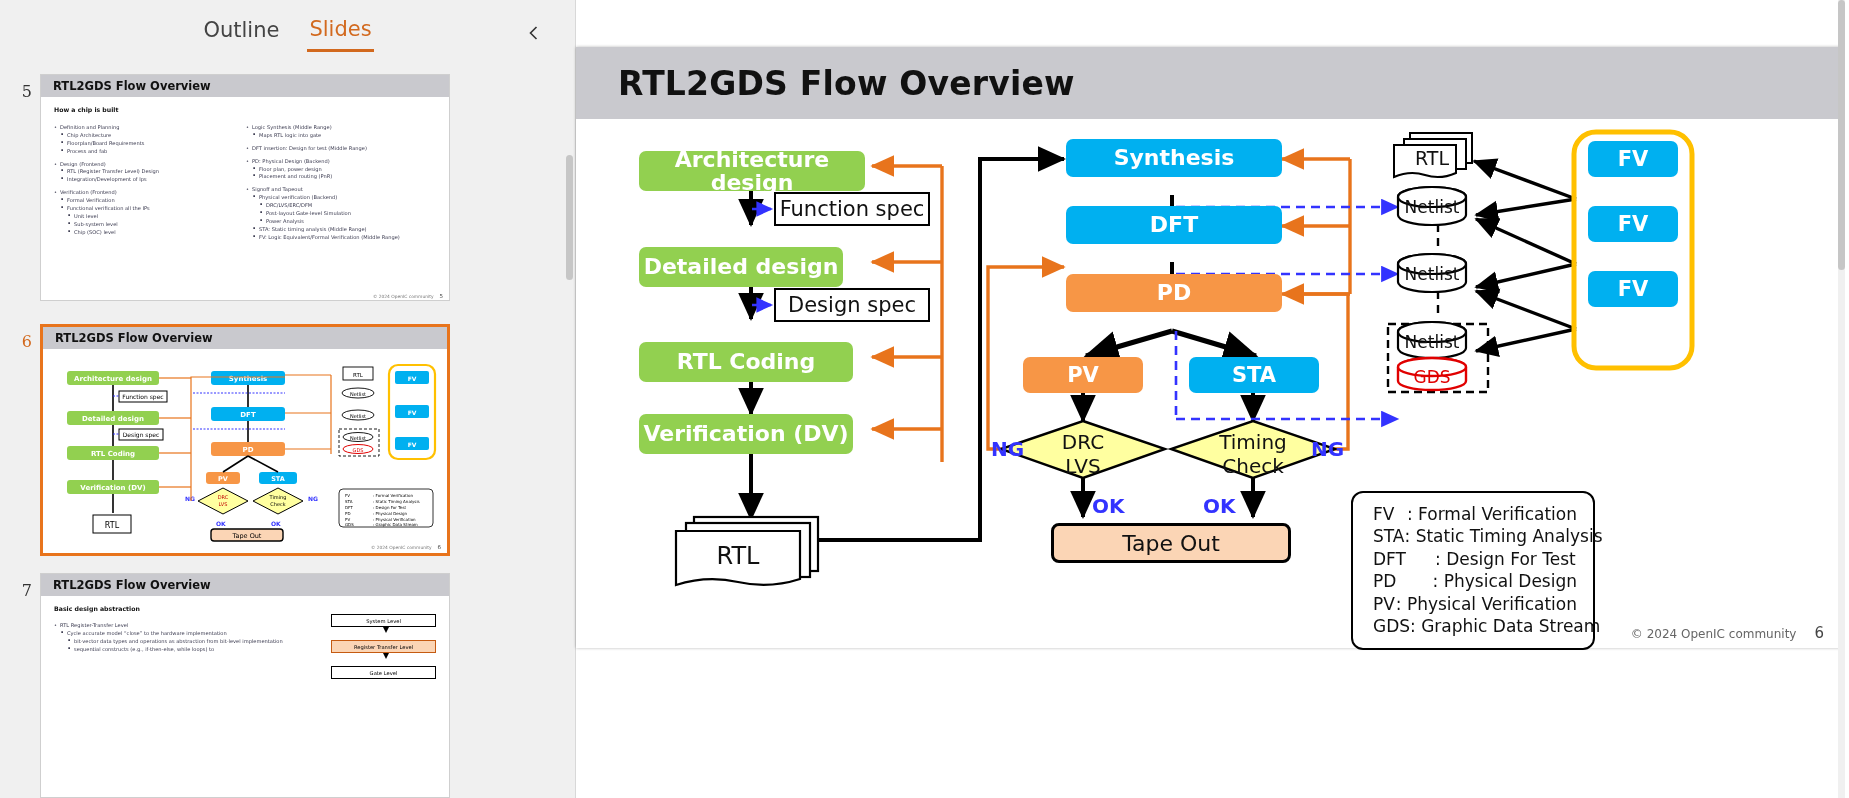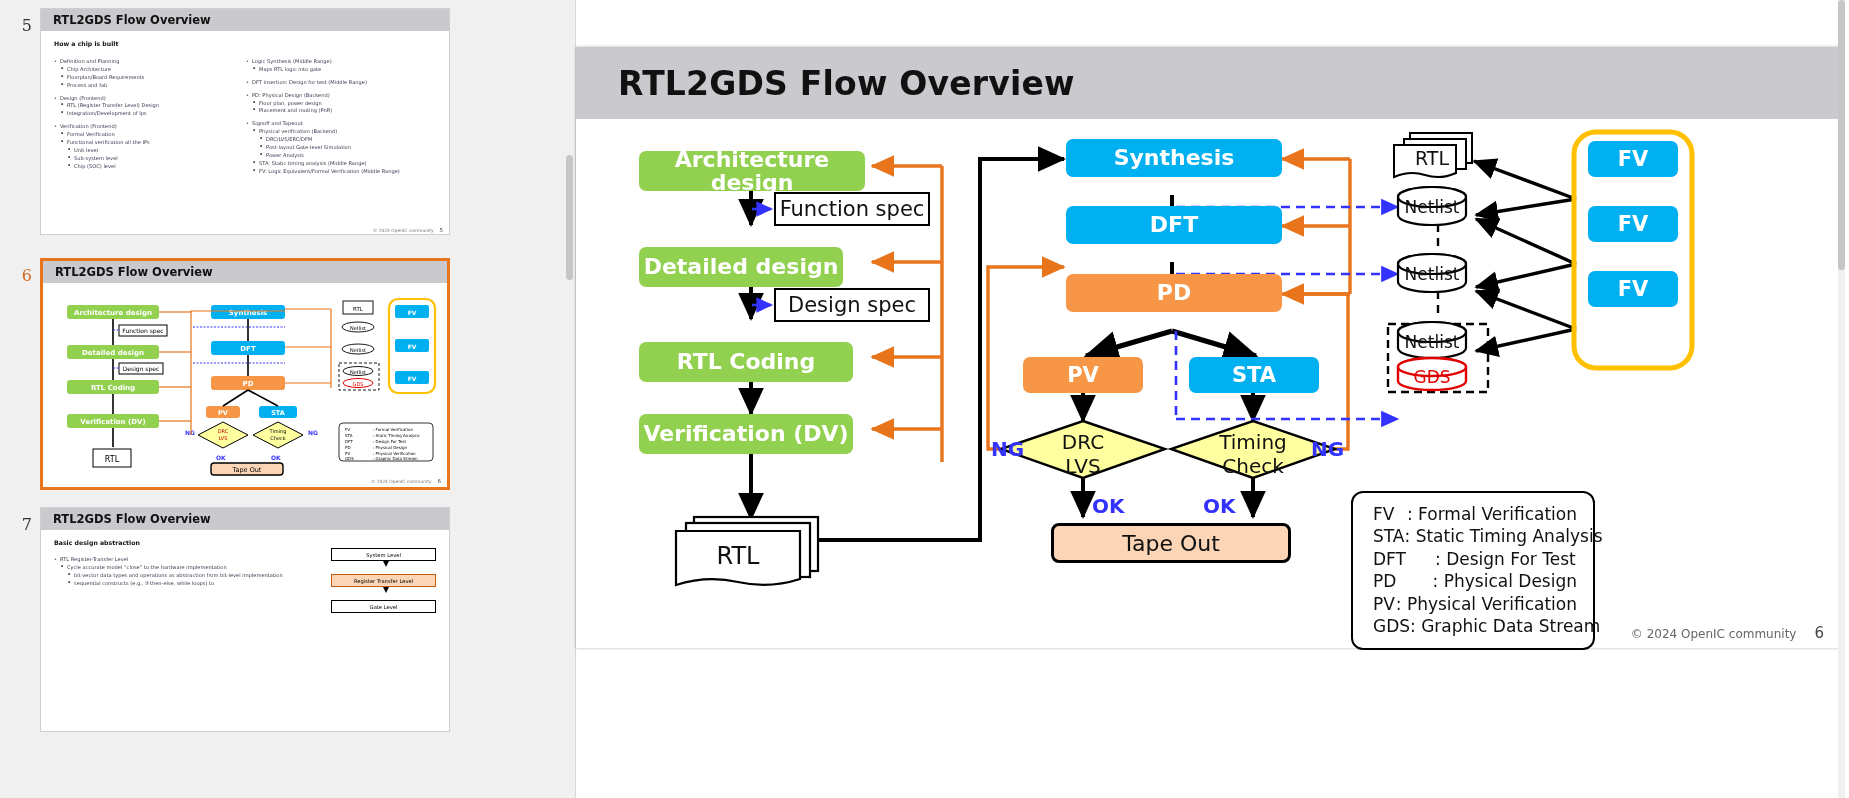--- a/index.html
+++ b/index.html
@@ -226,20 +226,29 @@
     border-radius: 4px;
   }
 </style>
 </head>
 <body>
 
 <div class="app">
 
   <div class="left-panel">
 
+    <div class="left-header">
+      <div class="tab">Outline</div>
+      <div class="tab active">Slides</div>
+      <div class="collapse-btn">
+        <svg width="20" height="20" viewBox="0 0 20 20">
+            <polyline points="12.5,4 6.5,10 12.5,16" fill="none" stroke="#333" stroke-width="1.6"></polyline>
+          </svg>
+      </div>
+    </div>
 
     <div class="thumb-list">
 
       <div class="thumb-row" style="top:8px;">
         <div class="thumb-num">5</div>
         <div class="thumb" style="height:227px;">
           <div class="thumb-title-bar">RTL2GDS Flow Overview</div>
           <div class="thumb-body" style="height:205px;">
             <div class="mini-col" style="left:13px; top:9px; width:380px;">
               <div class="mini-h">How a chip is built</div>

